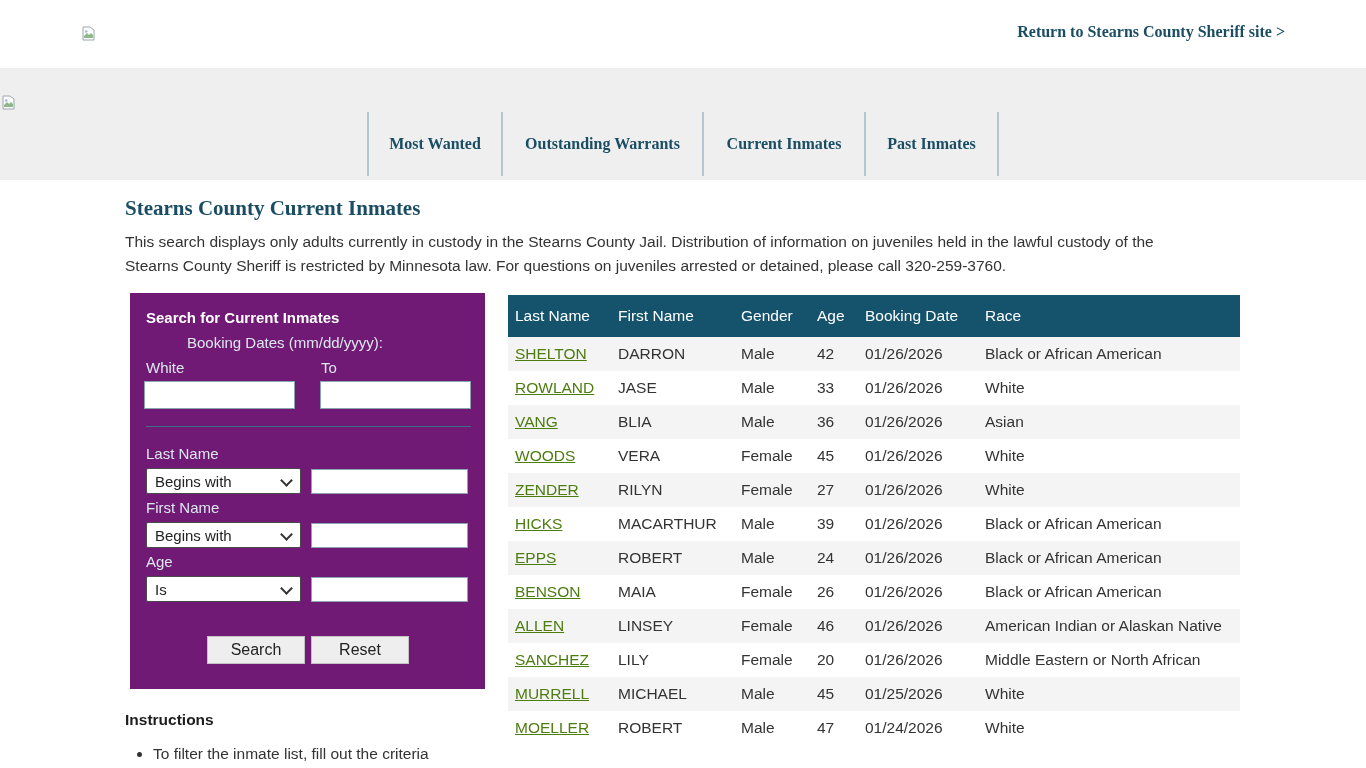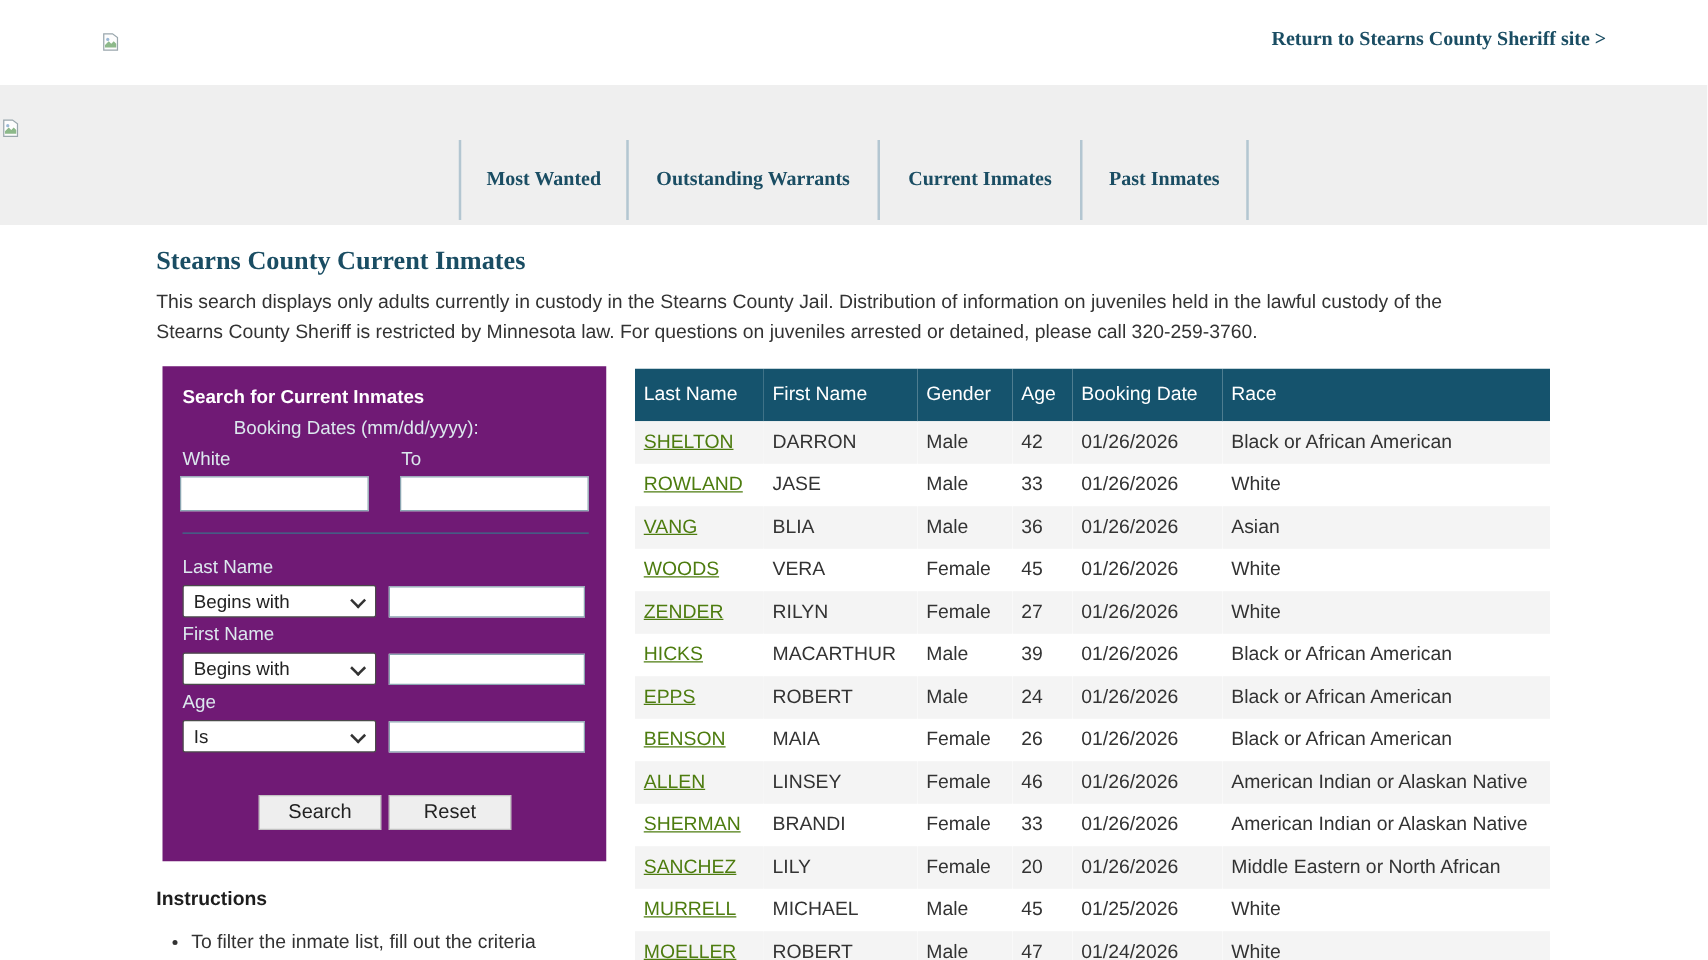--- a/index.html
+++ b/index.html
@@ -259,28 +259,20 @@
     </tr>
         <tr>
       <td><a>ALLEN</a></td>
       <td>LINSEY</td>
       <td>Female</td>
       <td>46</td>
       <td>01/26/2026</td>
       <td>American Indian or Alaskan Native</td>
     </tr>
         <tr>
-      <td><a>SHERMAN</a></td>
-      <td>BRANDI</td>
-      <td>Female</td>
-      <td>33</td>
-      <td>01/26/2026</td>
-      <td>American Indian or Alaskan Native</td>
-    </tr>
-        <tr>
       <td><a>SANCHEZ</a></td>
       <td>LILY</td>
       <td>Female</td>
       <td>20</td>
       <td>01/26/2026</td>
       <td>Middle Eastern or North African</td>
     </tr>
         <tr>
       <td><a>MURRELL</a></td>
       <td>MICHAEL</td>

